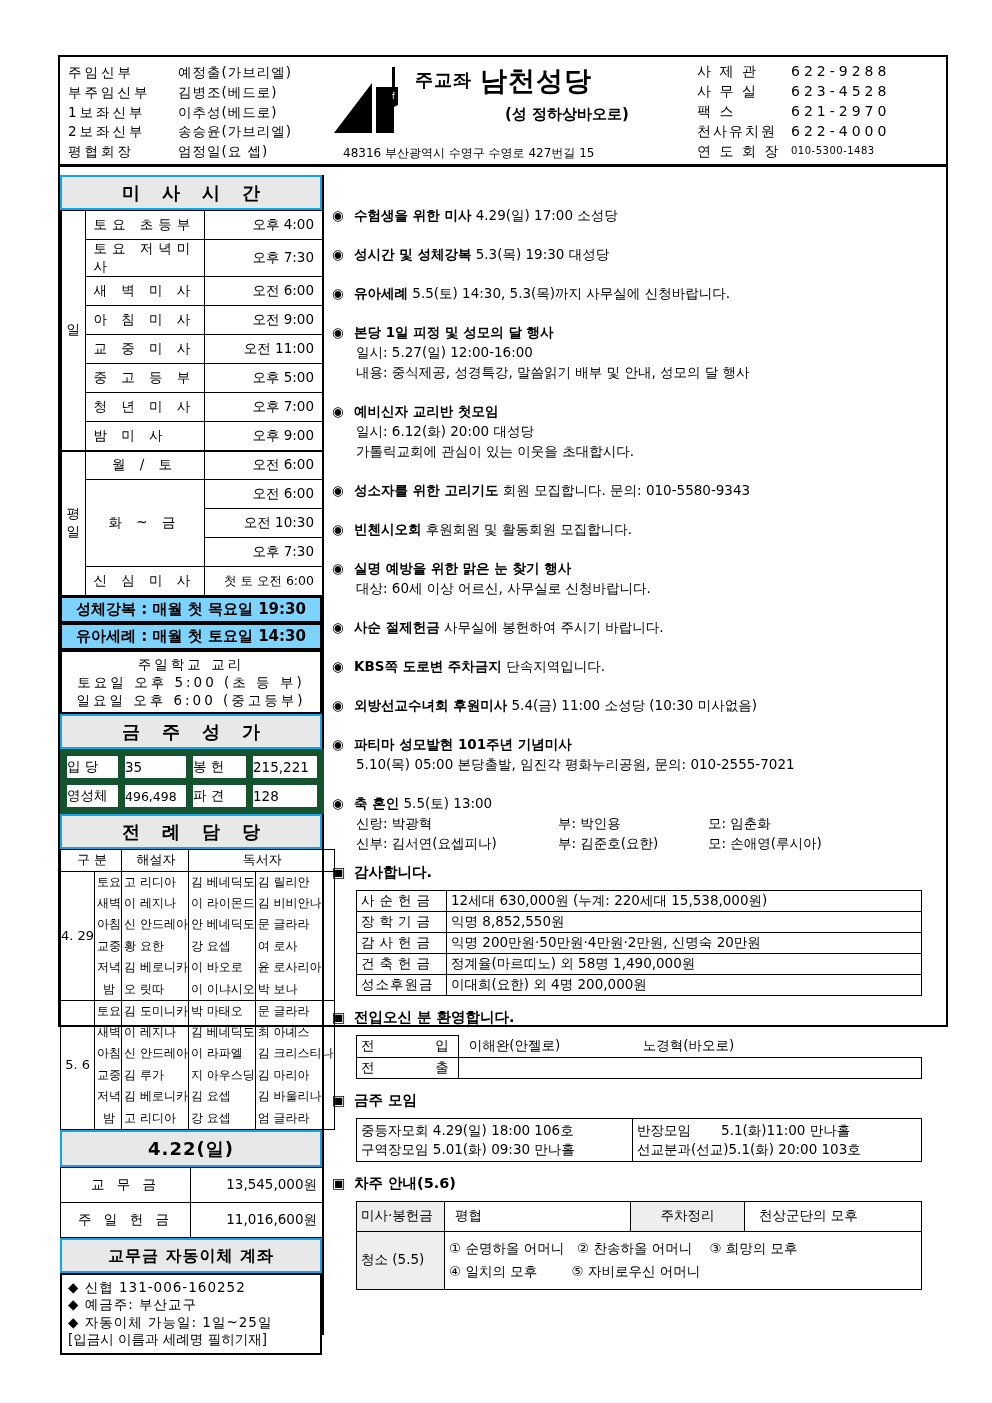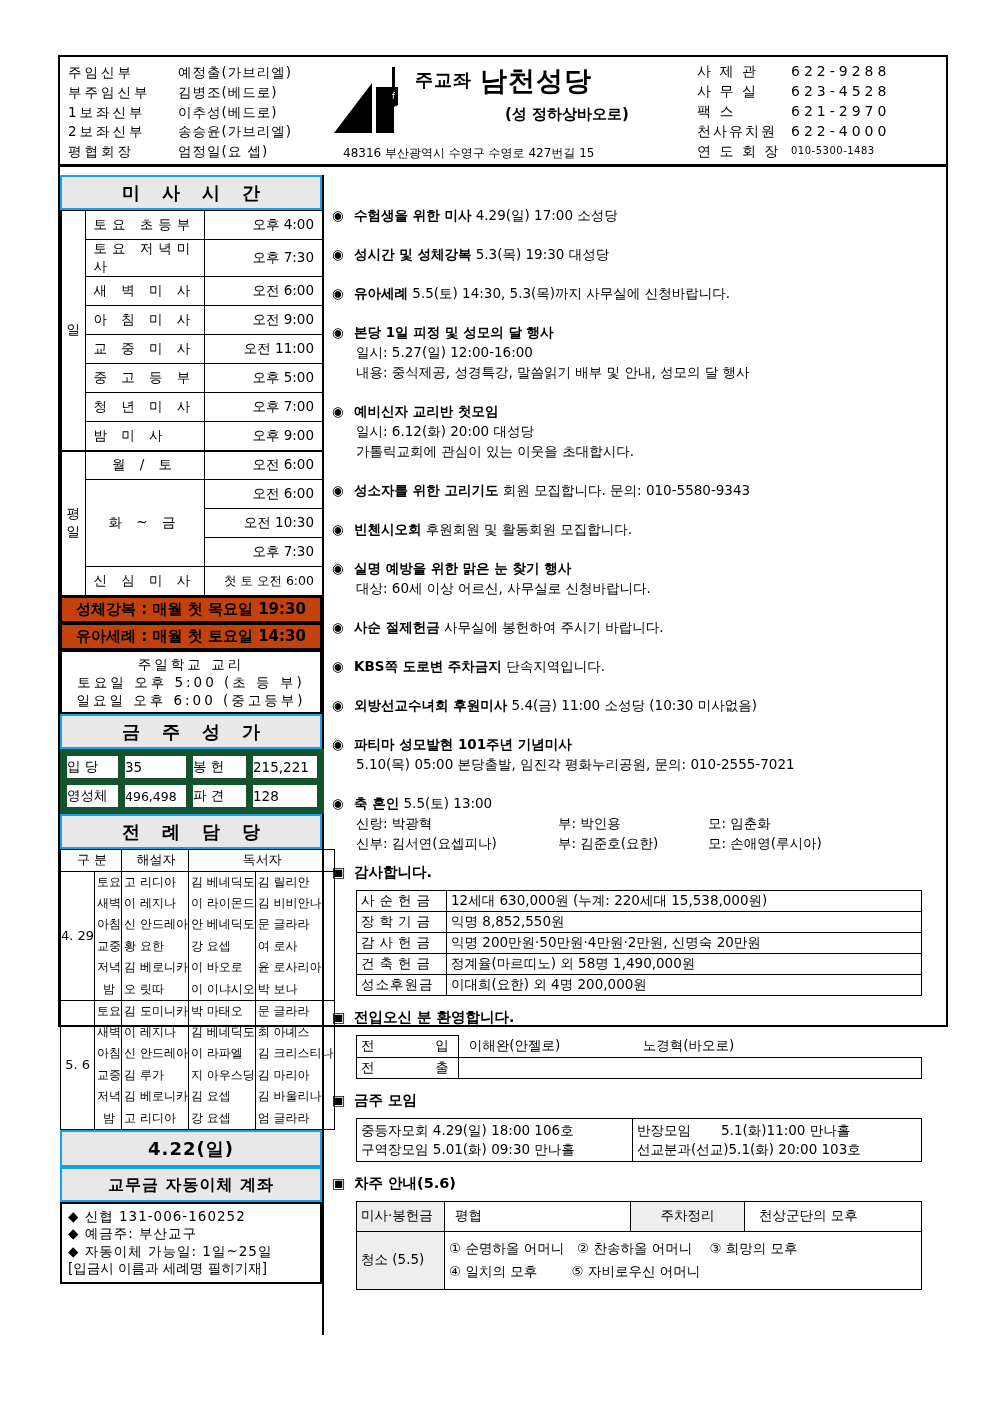--- a/index.html
+++ b/index.html
@@ -22,21 +22,21 @@
   .contacts .num.small { letter-spacing: 0.5px; font-size: 10px; }
   
   .left { position: absolute; left: 0; top: 118px; width: 264px; height: 1160px; border-right: 2px solid #000; }
   .box-head { background: #e8e8e8; border: 2px solid #0ea5e9; text-align: center; font-weight: bold; font-size: 18px; letter-spacing: 22px; padding-left: 22px; height: 35px; line-height: 31px; }
   table { border-collapse: collapse; }
   .mass td { border: 1px solid #000; font-size: 13.5px; height: 29px; }
   .mass td.day { width: 24px; text-align: center; border-left: 2px solid #000; }
   .mass td.name { width: 119px; padding-left: 8px; letter-spacing: 5px; }
   .mass td.time { text-align: right; padding-right: 8px; border-right: 2px solid #000; }
   .mass td.center { text-align: center; padding: 0; }
-  .bold-line { border: 2px solid #000; background: #c2410c; font-weight: bold; font-size: 15px; text-align: center; height: 27px; line-height: 23px; }
+  .bold-line { border: 2px solid #000; background: #7dd3fc; font-weight: bold; font-size: 15px; text-align: center; height: 27px; line-height: 23px; }
   .school { border: 2px solid #000; text-align: center; font-size: 13.5px; line-height: 18px; padding: 3px 0; letter-spacing: 3px; }
   .offer td { border: 7px solid #14532d; font-size: 13.5px; height: 29px; }
   .lit td { border: 1px solid #000; font-size: 12px; height: 21.5px; padding-left: 2px; white-space: nowrap; }
   .lit td.date { text-align: center; font-size: 13px; padding: 0; }
   .lit .names td { border-top: none; border-bottom: none; }
   .money td { border: 1px solid #000; font-size: 13.5px; height: 35px; }
   .acct { border: 2px solid #000; font-size: 13.5px; line-height: 17.5px; padding: 4px 6px; letter-spacing: 1px; }
   
   .right { position: absolute; left: 272px; top: 148px; width: 610px; }
   .ann { margin-bottom: 19px; font-size: 13.5px; line-height: 20px; }
@@ -277,20 +277,32 @@
       <tr class="names" style="border-bottom:1px solid #000">
             <td style="text-align:center">밤</td>
             <td>고 리디아</td>
             <td>강 요셉</td>
             <td>엄 글라라</td>
           </tr>
     </tbody>
       </table>
 
     <div class="box-head" style="letter-spacing:1px;padding-left:0;font-size:18px;height:37px;line-height:33px">4.22(일)</div>
+    <table class="money" style="width:264px">
+      <tbody>
+          <tr>
+            <td style="width:130px;text-align:center;letter-spacing:4px">교   무   금</td>
+            <td style="text-align:right;padding-right:6px">13,545,000원</td>
+          </tr>
+      <tr>
+            <td style="text-align:center;letter-spacing:4px">주 일 헌 금</td>
+            <td style="text-align:right;padding-right:6px">11,016,600원</td>
+          </tr>
+    </tbody>
+      </table>
     <div class="box-head" style="letter-spacing:1px;padding-left:0;font-size:16px">교무금 자동이체 계좌</div>
     <div class="acct">
       <div>◆ 신협 131-006-160252</div>
       <div>◆ 예금주: 부산교구</div>
       <div>◆ 자동이체 가능일: 1일~25일</div>
       <div style="letter-spacing:0">[입금시 이름과 세례명 필히기재]</div>
     </div>
   </div>
 
   <div class="right">

